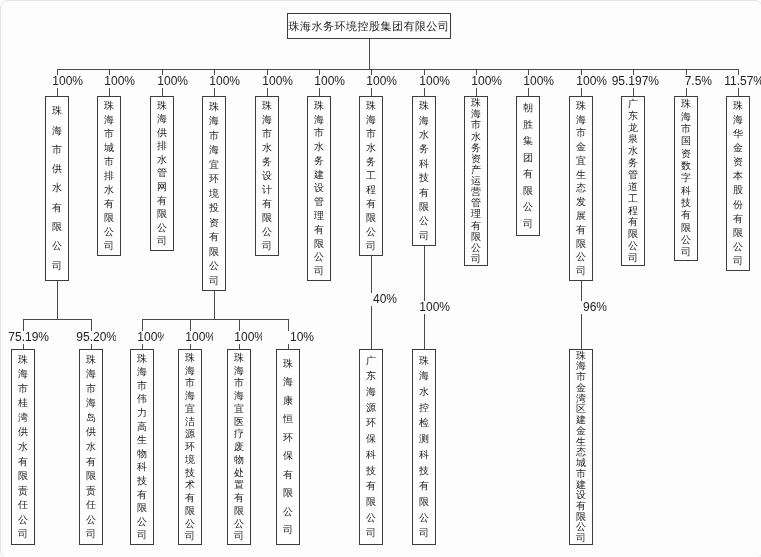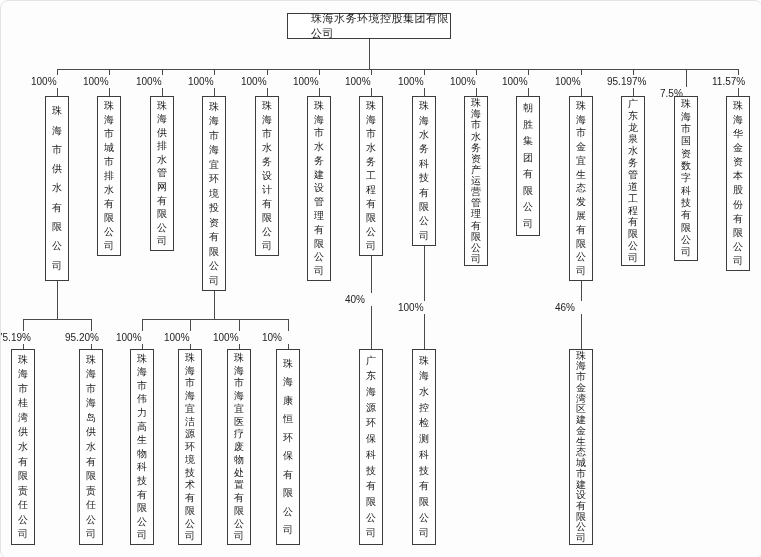--- a/index.html
+++ b/index.html
@@ -6,32 +6,32 @@
   .canvas {
     position:relative; width:761px; height:557px; margin:0 auto;
     background:#fdfdfd; border:1px solid #e3e3e3; border-radius:8px;
     overflow:hidden;
   }
   .lines { position:absolute; left:0; top:0; z-index:1; }
   .rootbox {
     position:absolute; left:286px; top:12px; width:164px; height:26px;
     box-sizing:border-box; border:1px solid #3c3c3c; background:#ffffff;
     display:flex; align-items:center; justify-content:center;
-    font-size:11px; color:#1a1a1a; z-index:2; letter-spacing:0.5px;padding-left:23px;
+    font-size:11px; color:#1a1a1a; z-index:2; letter-spacing:0.5px;
   }
   .cbox {
     position:absolute; width:24px; box-sizing:border-box;
     border:1px solid #3c3c3c; background:#ffffff;
     display:flex; flex-direction:column; justify-content:space-evenly; align-items:center;
     font-size:10px; color:#1a1a1a; z-index:2; line-height:1;
   }
   .cbox span { display:block; }
   .pct {
     position:absolute; width:52px; height:13px; line-height:13px;
-    text-align:left; font-size:10px; color:#222222;
+    text-align:right; font-size:12px; color:#222222;
     background:#fdfdfd; z-index:2; white-space:nowrap;
   }
 </style>
 </head>
 <body>
 
 <div class="canvas">
 
   <svg class="lines" width="761" height="557" shape-rendering="crispEdges" stroke="#4a4a4a" stroke-width="1">
 
@@ -77,21 +77,21 @@
   <div class="pct" style="left:135px;top:74px">100%</div>
   <div class="pct" style="left:187px;top:74px">100%</div>
   <div class="pct" style="left:240px;top:74px">100%</div>
   <div class="pct" style="left:292px;top:74px">100%</div>
   <div class="pct" style="left:344px;top:74px">100%</div>
   <div class="pct" style="left:397px;top:74px">100%</div>
   <div class="pct" style="left:449px;top:74px">100%</div>
   <div class="pct" style="left:501px;top:74px">100%</div>
   <div class="pct" style="left:554px;top:74px">100%</div>
   <div class="pct" style="left:606px;top:74px">95.197%</div>
-  <div class="pct" style="left:659px;top:86px">7.5%</div>
+  <div class="pct" style="left:659px;top:74px">7.5%</div>
   <div class="pct" style="left:711px;top:74px">11.57%</div>
 
   <div class="cbox vbox" style="left:44px;top:95px;height:185px">
       <span>珠</span>
       <span>海</span>
       <span>市</span>
       <span>供</span>
       <span>水</span>
       <span>有</span>
       <span>限</span>
@@ -281,21 +281,21 @@
     </div>
 
   <div class="pct" style="left:-4px;top:330px">75.19%</div>
   <div class="pct" style="left:64px;top:330px">95.20%</div>
   <div class="pct" style="left:115px;top:330px">100%</div>
   <div class="pct" style="left:163px;top:330px">100%</div>
   <div class="pct" style="left:212px;top:330px">100%</div>
   <div class="pct" style="left:261px;top:330px">10%</div>
   <div class="pct" style="left:344px;top:292px">40%</div>
   <div class="pct" style="left:397px;top:300px">100%</div>
-  <div class="pct" style="left:554px;top:300px">46%</div>
+  <div class="pct" style="left:554px;top:300px">96%</div>
 
   <div class="cbox vbox" style="left:10px;top:348px;height:196px">
       <span>珠</span>
       <span>海</span>
       <span>市</span>
       <span>桂</span>
       <span>湾</span>
       <span>供</span>
       <span>水</span>
       <span>有</span>

